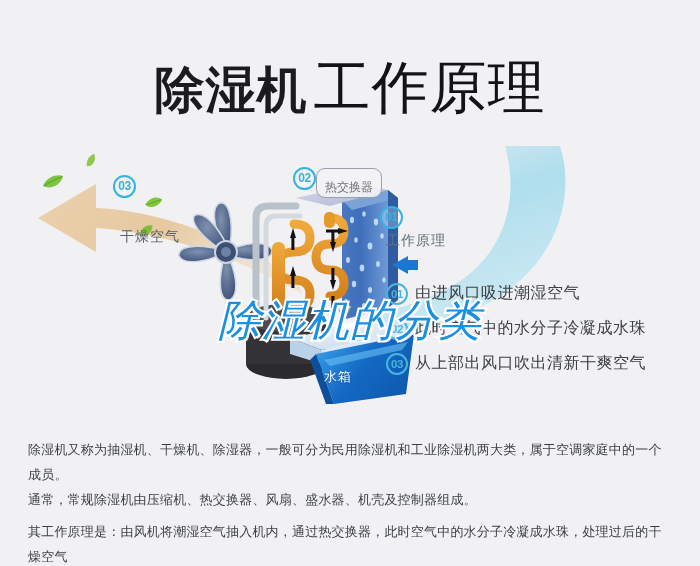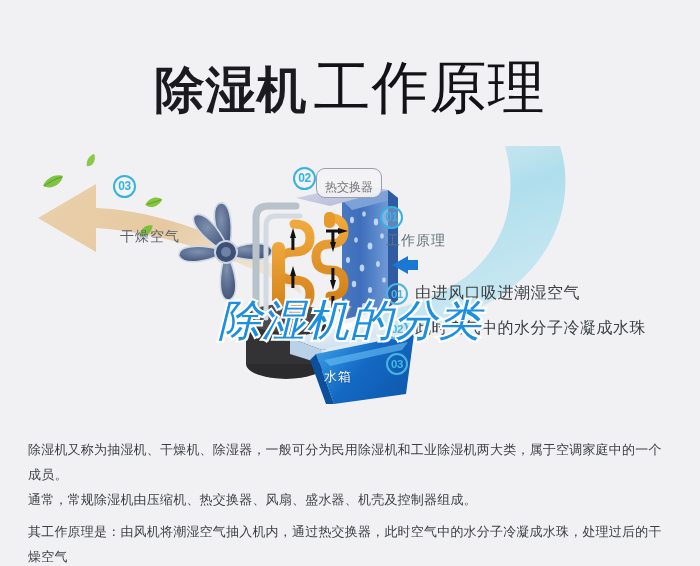--- a/index.html
+++ b/index.html
@@ -386,20 +386,21 @@
     <div class="legend-row">
       <div class="legend-num">01</div>
       <div class="legend-text">由进风口吸进潮湿空气</div>
     </div>
     <div class="legend-row">
       <div class="legend-num">02</div>
       <div class="legend-text">此时空气中的水分子冷凝成水珠</div>
     </div>
     <div class="legend-row">
       <div class="legend-num">03</div>
+      <div class="legend-text">从上部出风口吹出清新干爽空气</div>
     </div>
   </div>
 
   <div class="watermark">除湿机的分类</div>
 
   <div class="body-text para-1">
     <p>除湿机又称为抽湿机、干燥机、除湿器，一般可分为民用除湿机和工业除湿机两大类，属于空调家庭中的一个成员。</p>
     <p>通常，常规除湿机由压缩机、热交换器、风扇、盛水器、机壳及控制器组成。</p>
   </div>
 

